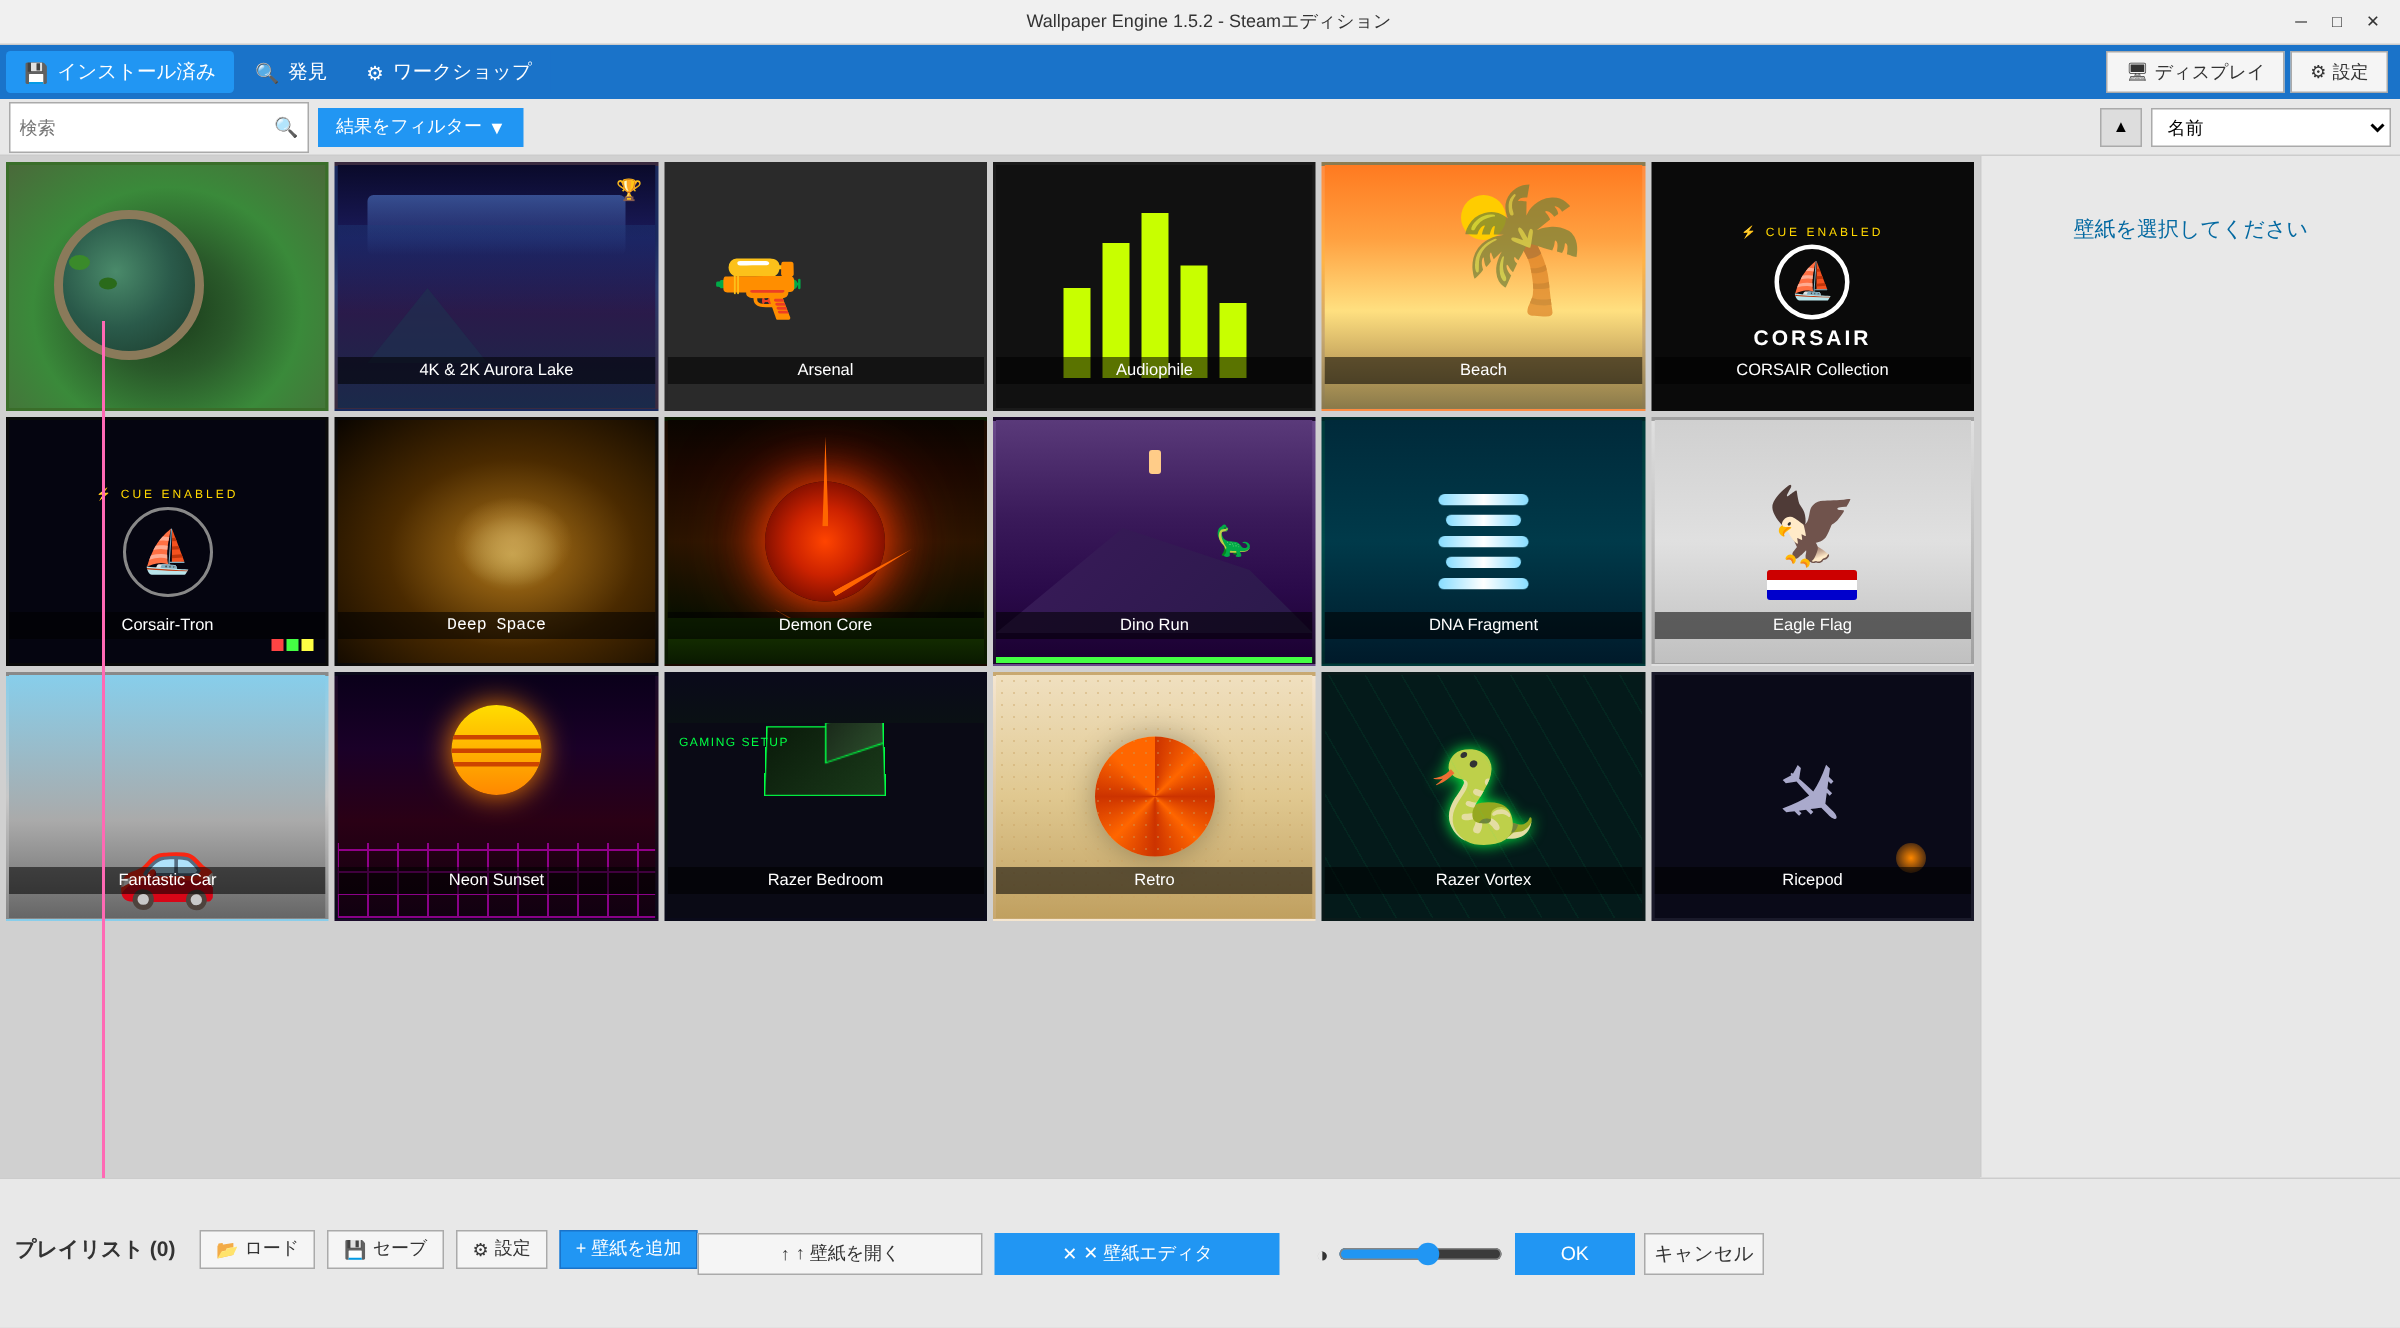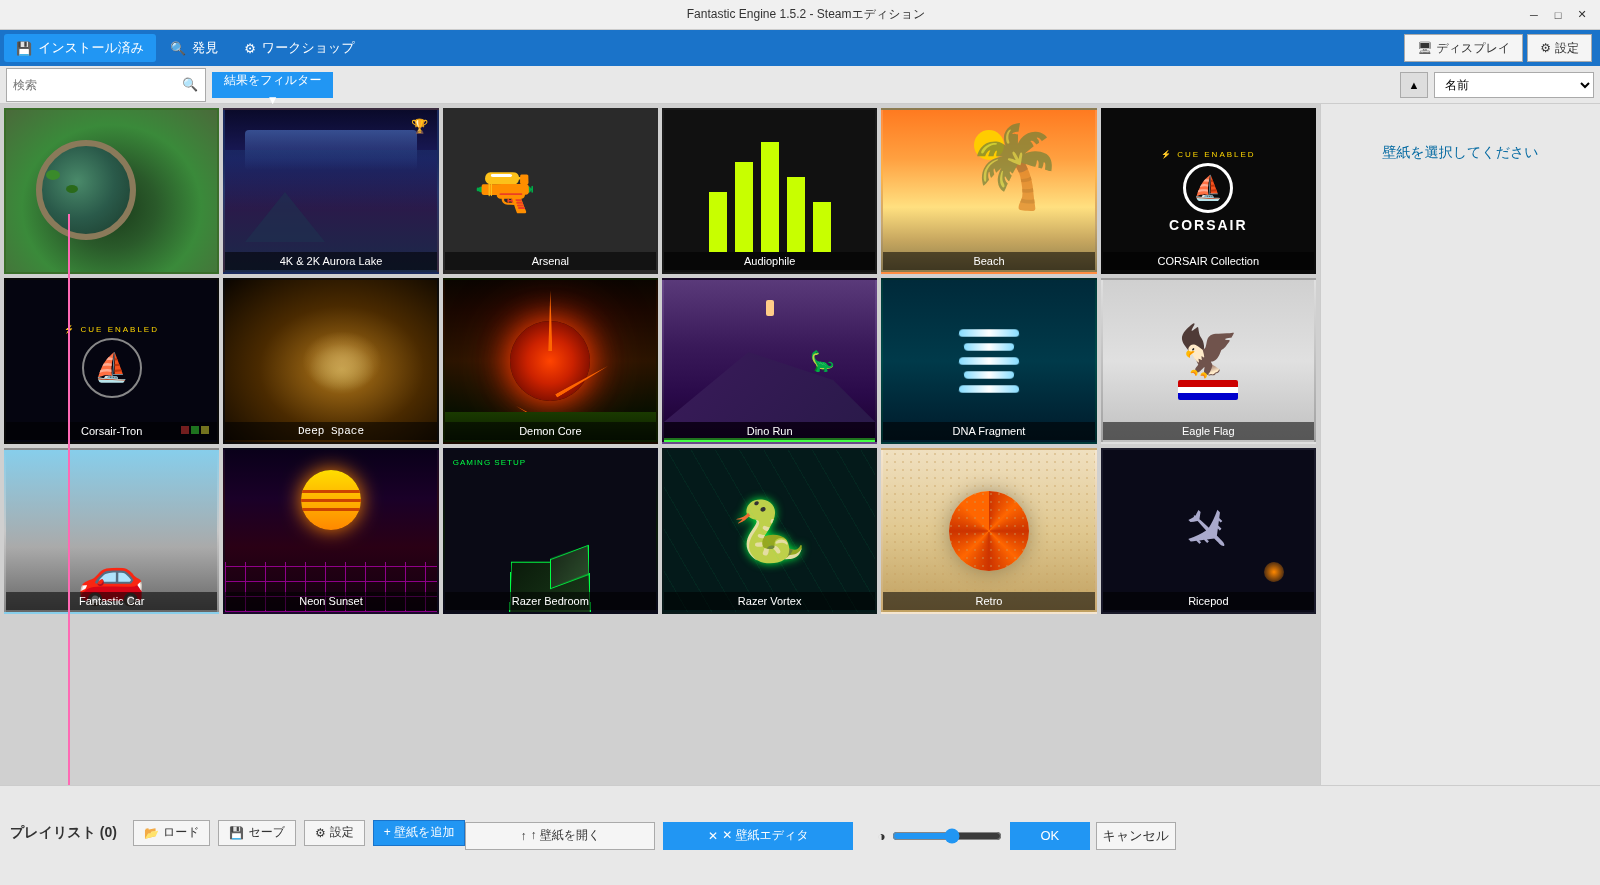--- a/index.html
+++ b/index.html
@@ -116,21 +116,20 @@
       background: #2196f3;
       color: white;
       border: none;
       padding: 0 12px;
       cursor: pointer;
       font-size: 12px;
       display: flex;
       align-items: center;
       gap: 4px;
       font-family: "Meiryo", "Yu Gothic", sans-serif;
-      flex-direction: column;
     }
     .spacer { flex: 1; }
     .sort-arrow {
       width: 28px;
       height: 26px;
       background: #ddd;
       border: 1px solid #aaa;
       display: flex;
       align-items: center;
       justify-content: center;
@@ -182,21 +181,21 @@
       width: 100%;
       height: 100%;
       display: flex;
       align-items: center;
       justify-content: center;
       position: relative;
       overflow: hidden;
     }
     .wallpaper-label {
       position: absolute;
-      bottom: 2px;
+      bottom: 16px;
       left: 0;
       right: 0;
       background: rgba(0,0,0,0.55);
       color: white;
       font-size: 11px;
       padding: 3px 5px;
       text-align: center;
     }
 
     
@@ -412,21 +411,21 @@
       margin-left: auto;
       padding: 3px 4px;
     }
   </style>
 </head>
 <body>
 
 <div class="main-window">
   <div class="title-bar">
     <div style="width:80px;"></div>
-    <div class="title-bar-title">Fantastic Engine 1.5.2 - Steamエディション</div>
+    <div class="title-bar-title">Wallpaper Engine 1.5.2 - Steamエディション</div>
     <div class="title-bar-controls">
       <button class="title-bar-btn">─</button>
       <button class="title-bar-btn">□</button>
       <button class="title-bar-btn close">✕</button>
     </div>
   </div>
 
   <div class="top-nav">
     <button class="nav-btn active">
       <span>💾</span>
@@ -637,49 +636,49 @@
             <div style="width:100%;height:3px;background:#cc4400;margin-top:6px;"></div>
             <div style="width:100%;height:3px;background:#cc4400;margin-top:6px;"></div>
           </div>
 
           <div style="position:absolute;bottom:0;left:0;right:0;height:50px;background:repeating-linear-gradient(90deg,#ff00ff 0px,#ff00ff 1px,transparent 1px,transparent 20px),repeating-linear-gradient(0deg,#ff00ff 0px,#ff00ff 1px,transparent 1px,transparent 15px);opacity:0.5;"></div>
         </div>
         <div class="wallpaper-label">Neon Sunset</div>
       </div>
 
       <div class="wallpaper-item wp-razerbedroom">
-        <div class="wallpaper-thumb" style="background:#0a0a15;position:relative;display:flex;align-items:flex-end;justify-content:center;perspective:200px;">
+        <div class="wallpaper-thumb" style="background:#0a0a15;position:relative;display:flex;align-items:flex-start;justify-content:center;perspective:200px;margin-top:32px;">
 
           <div style="position:relative;transform:rotateX(10deg);">
             <div style="width:80px;height:50px;background:linear-gradient(135deg,#0a1a0a,#1a3a1a);border:1px solid #00ff44;"></div>
             <div style="position:absolute;top:-10px;left:40px;width:40px;height:30px;background:linear-gradient(135deg,#1a2a1a,#2a4a2a);border:1px solid #00ff44;transform:skewY(-20deg);"></div>
           </div>
           <div style="position:absolute;top:8px;left:8px;color:#00ff44;font-size:8px;letter-spacing:1px;">GAMING SETUP</div>
         </div>
         <div class="wallpaper-label">Razer Bedroom</div>
       </div>
 
+      <div class="wallpaper-item wp-retro">
+        <div class="wallpaper-thumb" style="background:linear-gradient(180deg,#f0e0c0 0%,#e0c890 50%,#c0a060 100%);position:relative;display:flex;align-items:center;justify-content:center;overflow:hidden;">
+
+          <div style="width:80px;height:80px;border-radius:50%;background:conic-gradient(#cc3300 0deg,#ff6600 45deg,#cc3300 90deg,#ff6600 135deg,#cc3300 180deg,#ff6600 225deg,#cc3300 270deg,#ff6600 315deg);box-shadow:0 0 20px rgba(0,0,0,0.3);"></div>
+
+          <div style="position:absolute;top:0;left:0;right:0;bottom:0;background:radial-gradient(circle, #c8a060 1px, transparent 1px);background-size:8px 8px;opacity:0.4;"></div>
+        </div>
+        <div class="wallpaper-label">Retro</div>
+      </div>
+
       <div class="wallpaper-item wp-razervortex">
         <div class="wallpaper-thumb" style="background:#041a1a;position:relative;display:flex;align-items:center;justify-content:center;">
 
           <div style="color:#00ff88;font-size:60px;text-shadow:0 0 10px #00ff44;">🐍</div>
 
           <div style="position:absolute;top:0;left:0;right:0;bottom:0;background:repeating-linear-gradient(60deg,transparent,transparent 20px,rgba(0,255,136,0.05) 20px,rgba(0,255,136,0.05) 21px);"></div>
         </div>
         <div class="wallpaper-label">Razer Vortex</div>
-      </div>
-
-      <div class="wallpaper-item wp-retro">
-        <div class="wallpaper-thumb" style="background:linear-gradient(180deg,#f0e0c0 0%,#e0c890 50%,#c0a060 100%);position:relative;display:flex;align-items:center;justify-content:center;overflow:hidden;">
-
-          <div style="width:80px;height:80px;border-radius:50%;background:conic-gradient(#cc3300 0deg,#ff6600 45deg,#cc3300 90deg,#ff6600 135deg,#cc3300 180deg,#ff6600 225deg,#cc3300 270deg,#ff6600 315deg);box-shadow:0 0 20px rgba(0,0,0,0.3);"></div>
-
-          <div style="position:absolute;top:0;left:0;right:0;bottom:0;background:radial-gradient(circle, #c8a060 1px, transparent 1px);background-size:8px 8px;opacity:0.4;"></div>
-        </div>
-        <div class="wallpaper-label">Retro</div>
       </div>
 
       <div class="wallpaper-item wp-ricepod">
         <div class="wallpaper-thumb" style="background:#0a0a18;position:relative;display:flex;align-items:center;justify-content:center;">
 
           <div style="color:#aaaacc;font-size:60px;transform:rotate(45deg);">✈</div>
 
           <div style="position:absolute;bottom:30px;right:30px;width:20px;height:20px;background:radial-gradient(circle,#ff8800,transparent);border-radius:50%;"></div>
         </div>
         <div class="wallpaper-label">Ricepod</div>

